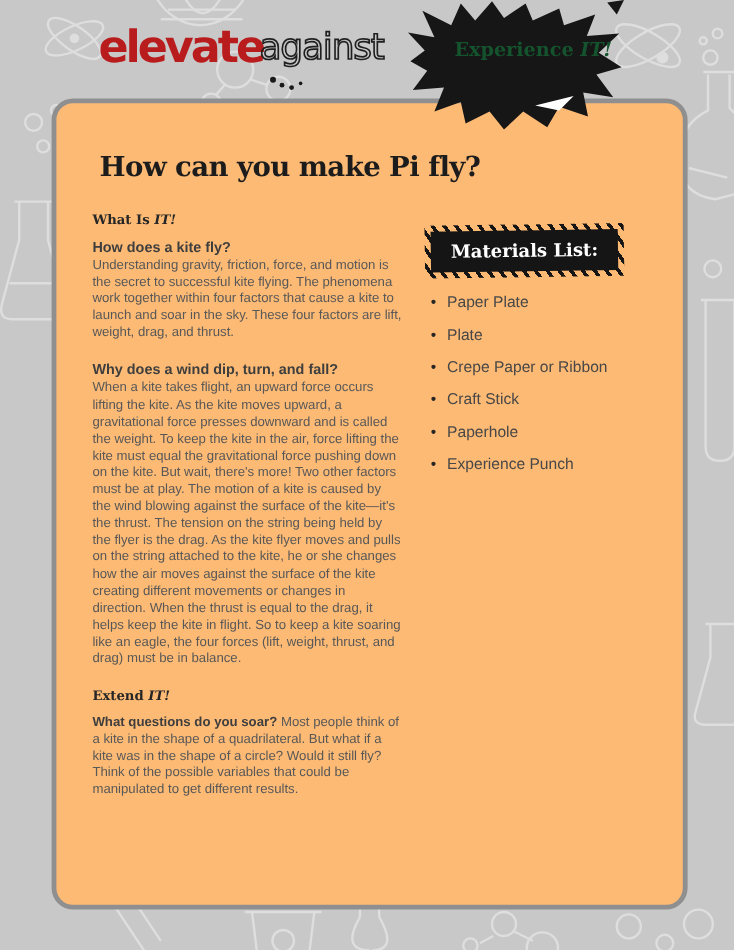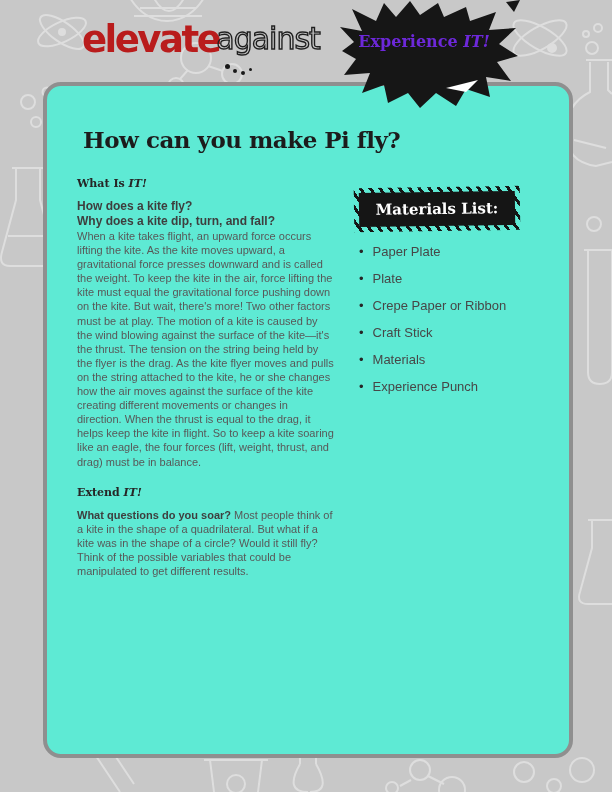--- a/index.html
+++ b/index.html
@@ -30,30 +30,30 @@
   .logo-dot{position:absolute;background:#191919;border-radius:50%;}
   .logo-dot.d1{width:5px;height:5px;left:143px;top:46px;}
   .logo-dot.d2{width:4px;height:4px;left:151px;top:51px;}
   .logo-dot.d3{width:4px;height:4px;left:159px;top:53px;}
   .logo-dot.d4{width:3px;height:3px;left:167px;top:50px;}
   
   .badge{position:absolute;left:338px;top:0px;width:182px;height:110px;z-index:4;}
   .badge svg{position:absolute;left:0;top:0;}
   .badge-text{
     position:absolute;left:0;top:30px;width:172px;
-    text-align:center;color:#6d28d9;
+    text-align:right;color:#14532d;
     font-family:"DejaVu Serif", serif;font-weight:bold;font-size:16px;
     line-height:23px;
   }
   .badge-text em{font-style:italic;}
   
   .card{
     position:absolute;left:43px;top:82px;width:530px;height:676px;
     box-sizing:border-box;
-    background:#5eead4;
+    background:#fdba74;
     border:4px solid #8f8f8f;
     border-radius:18px;
     z-index:2;
     padding:40px 0 0 30px;
   }
   .page-title{
     margin:0 0 24px 6px;
     font-family:"DejaVu Serif", serif;
     font-weight:bold;font-size:23px;letter-spacing:-0.5px;color:#1c1c1c;
   }
@@ -218,24 +218,25 @@
 
 <main class="card">
   <h1 class="page-title">How can you make Pi fly?</h1>
 
   <div class="columns">
     <div class="left-col">
 
       <section>
         <h2 class="sec-head"><span>What Is</span> <em>IT!</em></h2>
         <p class="lead">How does a kite fly?</p>
+        <p class="body-text">Understanding gravity, friction, force, and motion is the secret to successful kite flying. The phenomena work together within four factors that cause a kite to launch and soar in the sky. These four factors are lift, weight, drag, and thrust.</p>
       </section>
 
       <section>
-        <p class="lead">Why does a kite dip, turn, and fall?</p>
+        <p class="lead">Why does a wind dip, turn, and fall?</p>
         <p class="body-text">When a kite takes flight, an upward force occurs lifting the kite. As the kite moves upward, a gravitational force presses downward and is called the weight. To keep the kite in the air, force lifting the kite must equal the gravitational force pushing down on the kite. But wait, there's more! Two other factors must be at play. The motion of a kite is caused by the wind blowing against the surface of the kite—it's the thrust. The tension on the string being held by the flyer is the drag.  As the kite flyer moves and pulls on the string attached to the kite, he or she changes how the air moves against the surface of the kite creating different movements or changes in direction. When the thrust is equal to the drag, it helps keep the kite in flight. So to keep a kite soaring like an eagle, the four forces (lift, weight, thrust, and drag) must be in balance.</p>
       </section>
 
       <section>
         <h2 class="sec-head"><span>Extend</span> <em>IT!</em></h2>
         <p class="body-text"><span class="inline-lead">What questions do you soar?</span> <span>Most people think of a kite in the shape of a quadrilateral. But what if a kite was in the shape of a circle? Would it still fly? Think of the possible variables that could be manipulated to get different results.</span></p>
       </section>
 
     </div>
 
@@ -255,21 +256,21 @@
         <li>
             <span class="blt">•</span>
             <span>Crepe Paper or Ribbon</span>
           </li>
         <li>
             <span class="blt">•</span>
             <span>Craft Stick</span>
           </li>
         <li>
             <span class="blt">•</span>
-            <span>Materials</span>
+            <span>Paperhole</span>
           </li>
         <li>
             <span class="blt">•</span>
             <span>Experience Punch</span>
           </li>
       </ul>
     </aside>
   </div>
 </main>
 

